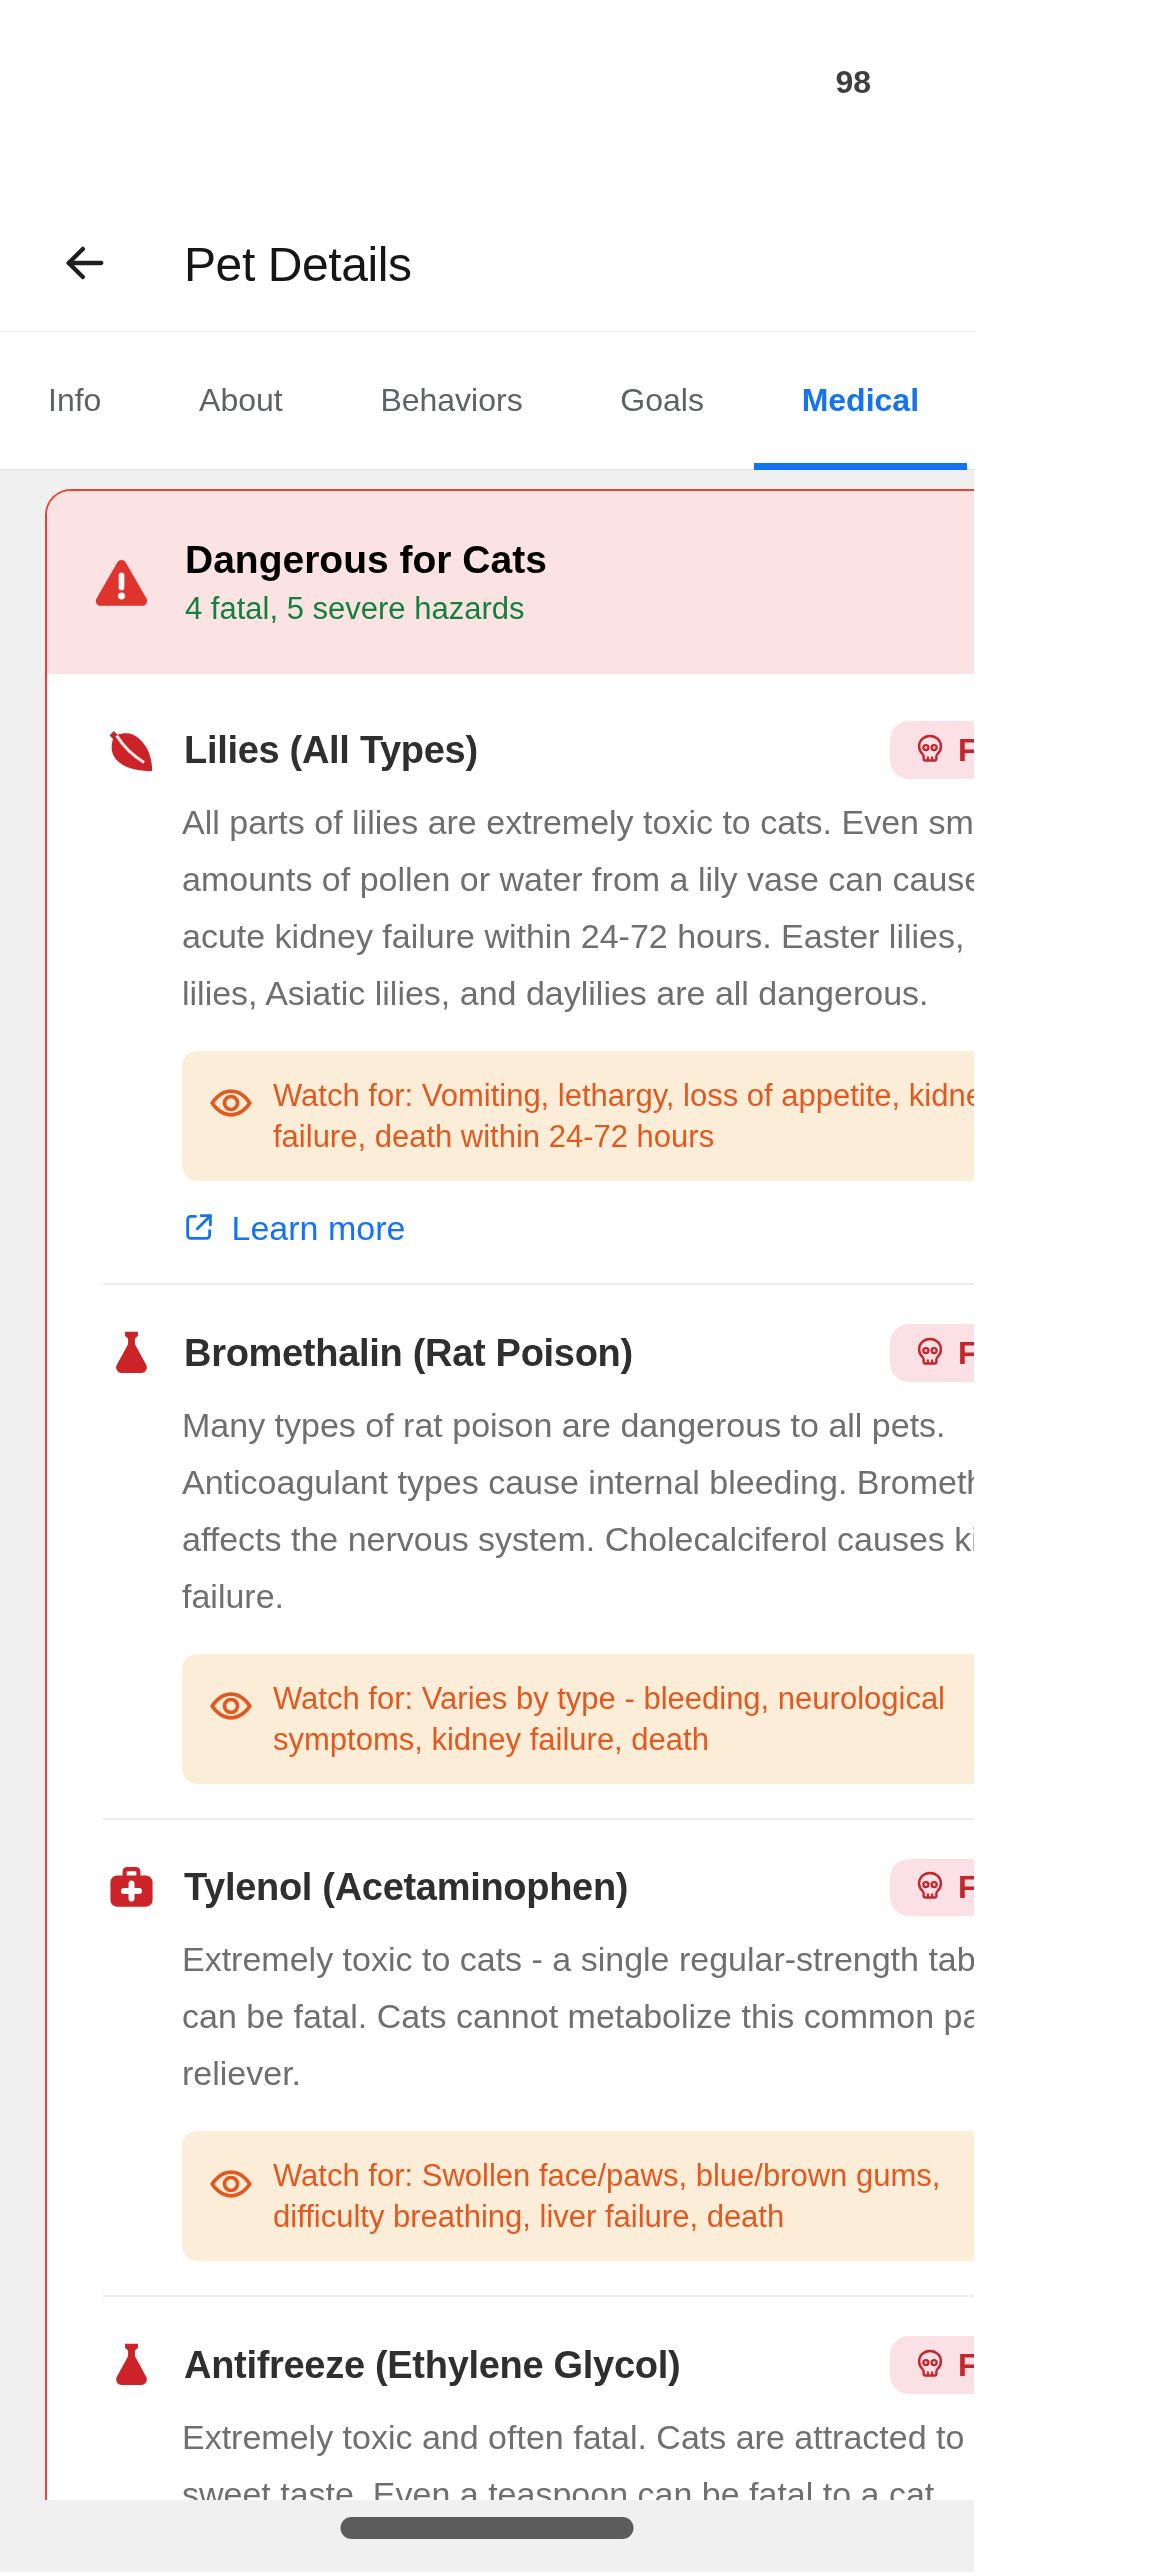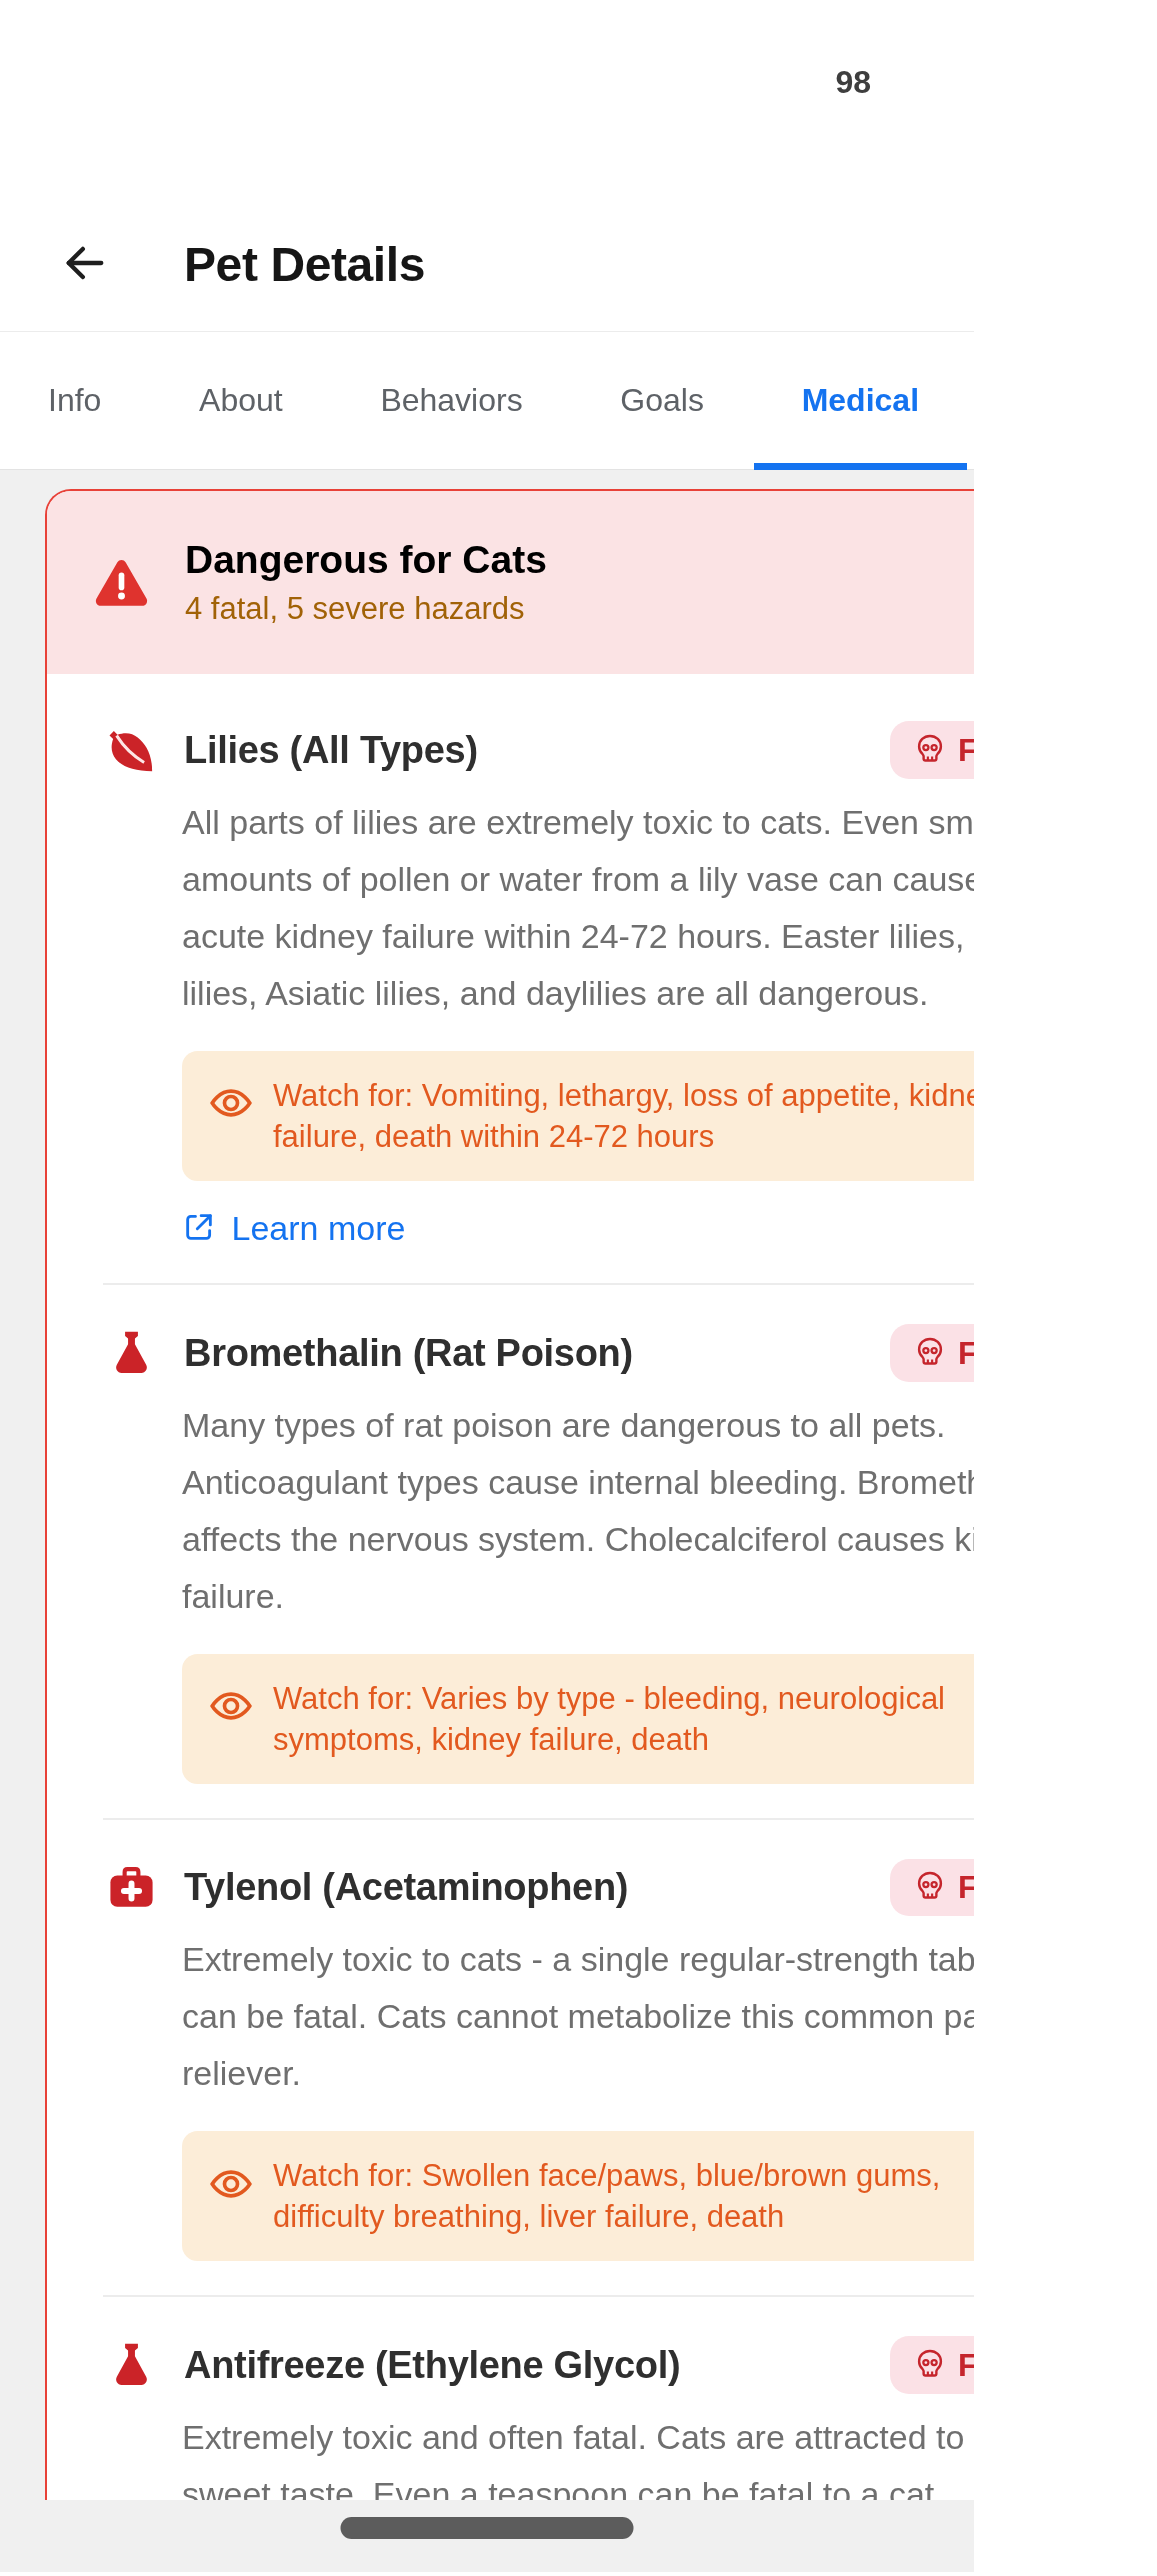--- a/index.html
+++ b/index.html
@@ -7,40 +7,40 @@
   .screen { position:relative; width:974px; height:2576px; overflow:hidden; background:#ffffff; }
 
   
   .statusbar { position:relative; height:198px; background:#ffffff; }
   .battery { position:absolute; top:64px; right:103px; font-size:32px; font-weight:600; color:#3e3e3e; }
 
   
   .appbar { height:134px; display:flex; align-items:center; padding-left:57px; background:#fff; border-bottom:1.7px solid #ececec; }
   .back-btn { width:55px; height:55px; color:#1e1e1e; display:flex; align-items:center; justify-content:center; }
   .back-btn svg { width:52px; height:52px; }
-  .appbar-title { margin-left:72px; font-size:48px; font-weight:700; color:#161616; letter-spacing:-0.4px; }
+  .appbar-title { margin-left:72px; font-size:48px; font-weight:400; color:#161616; letter-spacing:-0.4px; }
 
   
   .tabs { height:138px; background:#fff; border-bottom:1.7px solid #e3e3e3; display:flex; align-items:stretch; gap:1.7px; }
   .tab { display:flex; align-items:center; justify-content:center; padding:0 48px; font-size:32px; color:#5e6267; position:relative; }
   .tab.active { color:#1473f0; font-weight:700; }
   .tab.active::after { content:""; position:absolute; left:0; right:0; bottom:-1.7px; height:7.7px; background:#1473f0; }
 
   
   .page { position:relative; background:#f0f0f0; height:2102px; }
   .hazard-card { position:absolute; left:45px; top:19px; width:1068px; height:2011px;
     border:2.6px solid #e84138; border-bottom:none; border-radius:26px 26px 0 0; overflow:hidden; background:#fff; }
 
   
   .banner { height:183px; background:#fbe3e4; display:flex; align-items:center; padding:0 45px; }
   .warn-icon { width:59px; height:59px; color:#df332e; flex:none; }
   .warn-icon svg { width:59px; height:59px; }
   .banner-text { margin-left:34px; }
   .banner-title { font-size:39px; font-weight:700; color:#000000; }
-  .banner-sub { margin-top:8.6px; font-size:31px; color:#a16207; }
+  .banner-sub { margin-top:8.6px; font-size:31px; color:#15803d; }
   .collapse-btn { margin-left:auto; color:#df332e; width:43px; height:43px; }
   .collapse-btn svg { width:43px; height:43px; }
 
   
   .hazard-list { padding:0 56px; background:#fff;margin-top:8px; }
   .hazard { padding-top:38px; }
   .hz-head { display:flex; align-items:center; height:60px; }
   .hz-icon { width:57px; height:57px; flex:none; color:#cb2328; display:flex; align-items:center; justify-content:center; }
   .hz-icon svg { width:55px; height:55px; }
   .leaf-flip { transform:scaleY(-1); }

